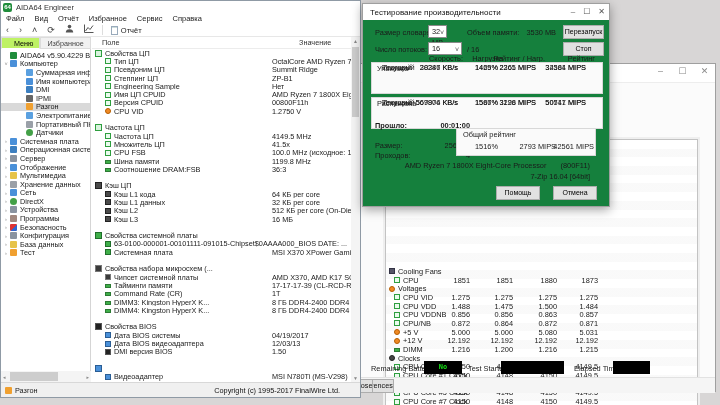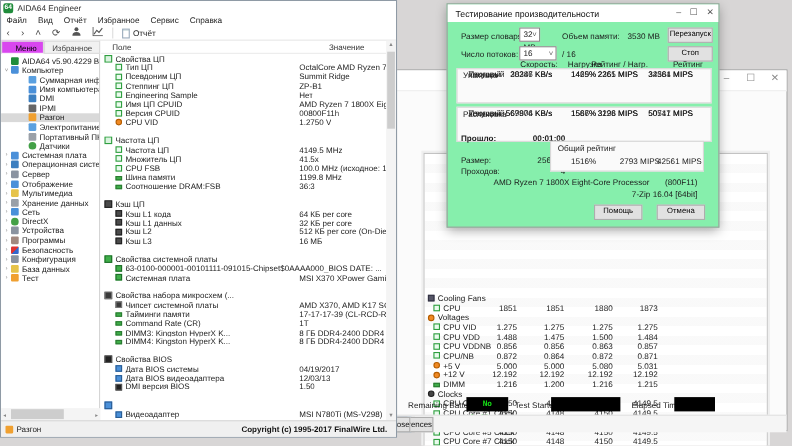--- a/index.html
+++ b/index.html
@@ -39,21 +39,21 @@
   .menubar span { padding:0 5px; }
   .toolbar { height:13px; display:flex; align-items:center; border-bottom:1px solid #e7e7e7; }
   .tbtn { font-size:9px; color:#444; padding:0 5px; line-height:12px; }
   .tsep { width:1px; height:10px; background:#ddd; margin:0 3px; }
   .reportbtn { display:flex; align-items:center; gap:3px; font-size:7.5px; color:#222; padding:0 5px; }
   .docico { width:7px; height:9px; background:linear-gradient(#fff,#fff) , #fff; border:1px solid #9ab; box-shadow:inset 0 2px 0 -1px #cdd; }
   .content { position:absolute; top:36px; bottom:15px; left:0; right:0; }
   .sidebar { position:absolute; left:0; top:0; bottom:0; width:90px; border-right:1px solid #d5d5d5; background:#fff; }
   .tabs { display:flex; height:12px; font-size:7.2px; }
   .tab { padding:1px 6px 0; background:#f1f1f1; border:1px solid #dcdcdc; color:#444; }
-  .tab.active { background:#d946ef; border-bottom-color:#fff; color:#000;padding-left:12px; }
+  .tab.active { background:#bef264; border-bottom-color:#fff; color:#000;padding-left:12px; }
   .tree { position:absolute; top:14px; left:0; right:0; bottom:11px; overflow:hidden; }
   .trow { height:8.6px; display:flex; align-items:center; font-size:7.3px; white-space:nowrap; }
   .trow .arr { width:6px; flex:none; font-size:5.5px; color:#8a8a8a; text-align:center; }
   .trow .nico { width:7px; height:7px; border-radius:1px; margin:0 3px 0 1px; flex:none; }
   .trow.d0 { padding-left:2px; } .trow.d1 { padding-left:2px; } .trow.d2 { padding-left:18px; }
   .trow.selected { background:#d9d9d9; }
   .arr.exp::before { content:"˅"; } .arr.col::before { content:"›"; }
   .pane { position:absolute; left:91px; right:9px; top:0; bottom:0; }
   .phead { height:12px; display:flex; font-size:7.3px; color:#333; border-bottom:1px solid #ececec; align-items:center;gap:37px; }
   .phead .c1 { padding-left:10px; width:170px; } .phead .c2 { }
@@ -65,24 +65,24 @@
   .prow .v { overflow:hidden; }
   .vscroll { position:absolute; right:0; top:0; bottom:0; width:9px; background:#f4f4f4; font-size:5px; color:#888; text-align:center; }
   .vscroll .up { position:absolute; top:1px; left:0; right:0; }
   .vscroll .dn { position:absolute; bottom:1px; left:0; right:0; }
   .vscroll .thumb { position:absolute; top:10px; left:1px; width:7px; height:70px; background:#cdcdcd; }
   .hscroll { position:absolute; left:0; bottom:0; width:90px; height:11px; background:#f4f4f4; font-size:5px; color:#888; }
   .hscroll .lf { position:absolute; left:2px; top:3px; } .hscroll .rt { position:absolute; right:2px; top:3px; }
   .hscroll .thumb { position:absolute; left:9px; top:1px; width:48px; height:9px; background:#cdcdcd; }
   .statusbar { position:absolute; left:0; bottom:0; width:100%; height:15px; background:#f0f0f0; border-top:1px solid #d8d8d8; display:flex; align-items:center; font-size:7.3px; }
   .statusbar .lico { width:7px; height:7px; background:#f0a030; border-radius:1px; margin:0 3px 0 4px; }
-  .statusbar .right { margin-left:auto; margin-right:8px; font-weight:bold; color:#111; }
+  .statusbar .right { margin-left:auto; margin-right:20px; font-weight:normal; color:#111; }
 
   
-  #dialog { left:362px; top:3px; width:248px; height:204px; background:#86efac; border:1px solid #9f9f9f; box-shadow:0 3px 10px rgba(0,0,0,.35); z-index:3; font-size:7.4px;margin-left:44px; }
+  #dialog { left:362px; top:3px; width:248px; height:204px; background:#15803d; border:1px solid #9f9f9f; box-shadow:0 3px 10px rgba(0,0,0,.35); z-index:3; font-size:7.4px; }
   #dialog .tbar { height:16px; background:#fff; position:relative; }
   #dialog .dtitle { position:absolute; left:7px; top:4px; font-size:8px; color:#111; }
   #dialog .caps { position:absolute; right:4px; top:3px; display:flex; gap:8px; color:#555; font-size:8px; }
   .dlab { position:absolute; }
   .combo { position:absolute; height:13px; background:#fff; border:1px solid #8a8a8a; line-height:11px; padding-left:3px; }
   .combo .cv::after { content:"˅"; position:absolute; right:2px; top:1px; color:#555; font-size:7px; }
   .dbtn { position:absolute; height:14px; background:#e1e1e1; border:1px solid #adadad; font-size:7px; text-align:center; line-height:12px; font-family:"Liberation Sans", sans-serif; }
   .hdr { position:absolute; top:50px; left:8px; width:232px; height:9px; }
   .gbox { position:absolute; left:8px; width:232px; height:32px; background:#fafafa; border:1px solid #d8d8d8; }
   .gbox .gt { position:absolute; left:5px; top:1px; }

